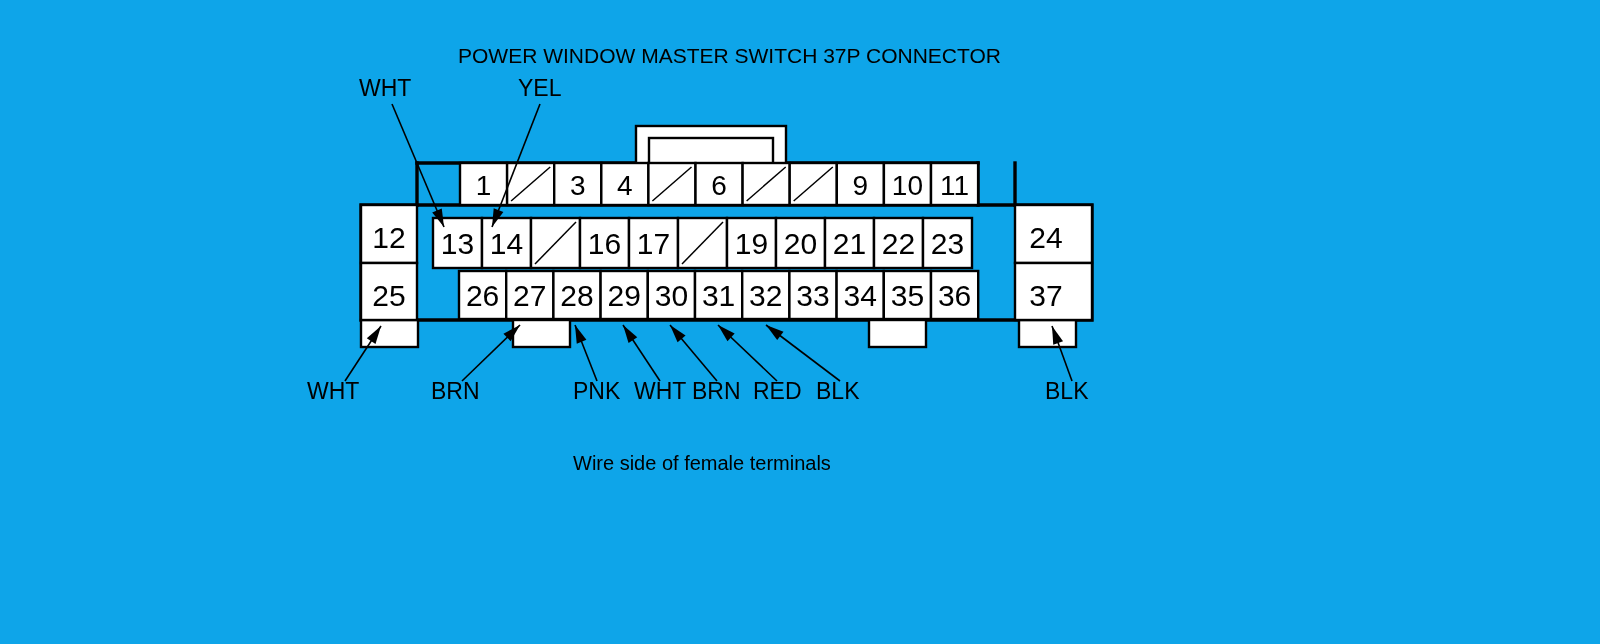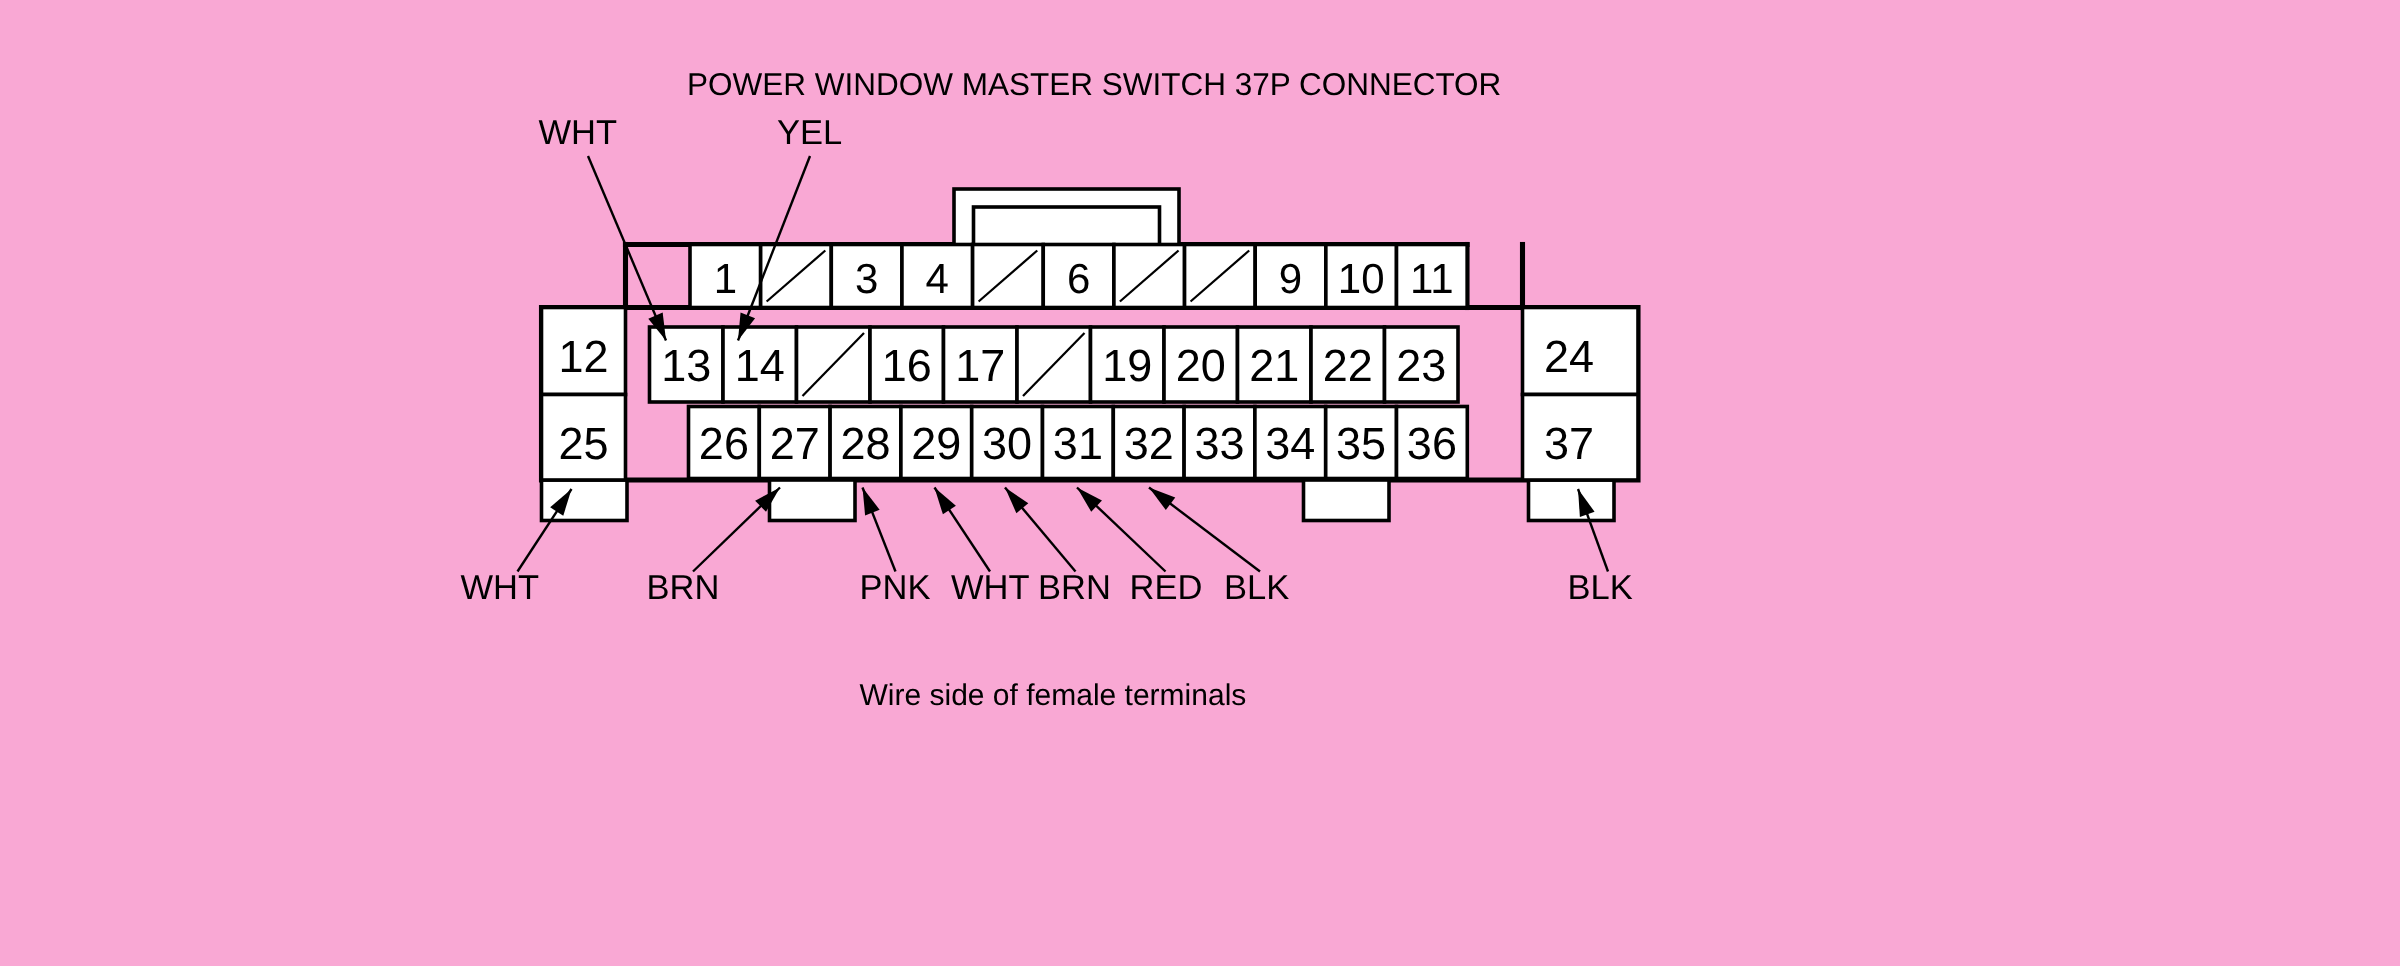--- a/index.html
+++ b/index.html
@@ -9,21 +9,21 @@
     background: #ffffff;
   }
   body {
     font-family: "Liberation Sans", sans-serif;
     color: #000000;
   }
   #page {
     position: relative;
     width: 1600px;
     height: 644px;
-    background: #f9a8d4;
+    background: #0ea5e9;
     overflow: hidden;
   }
   #diagram-svg {
     position: absolute;
     left: 0;
     top: 0;
     width: 1600px;
     height: 644px;
     display: block;
   }

